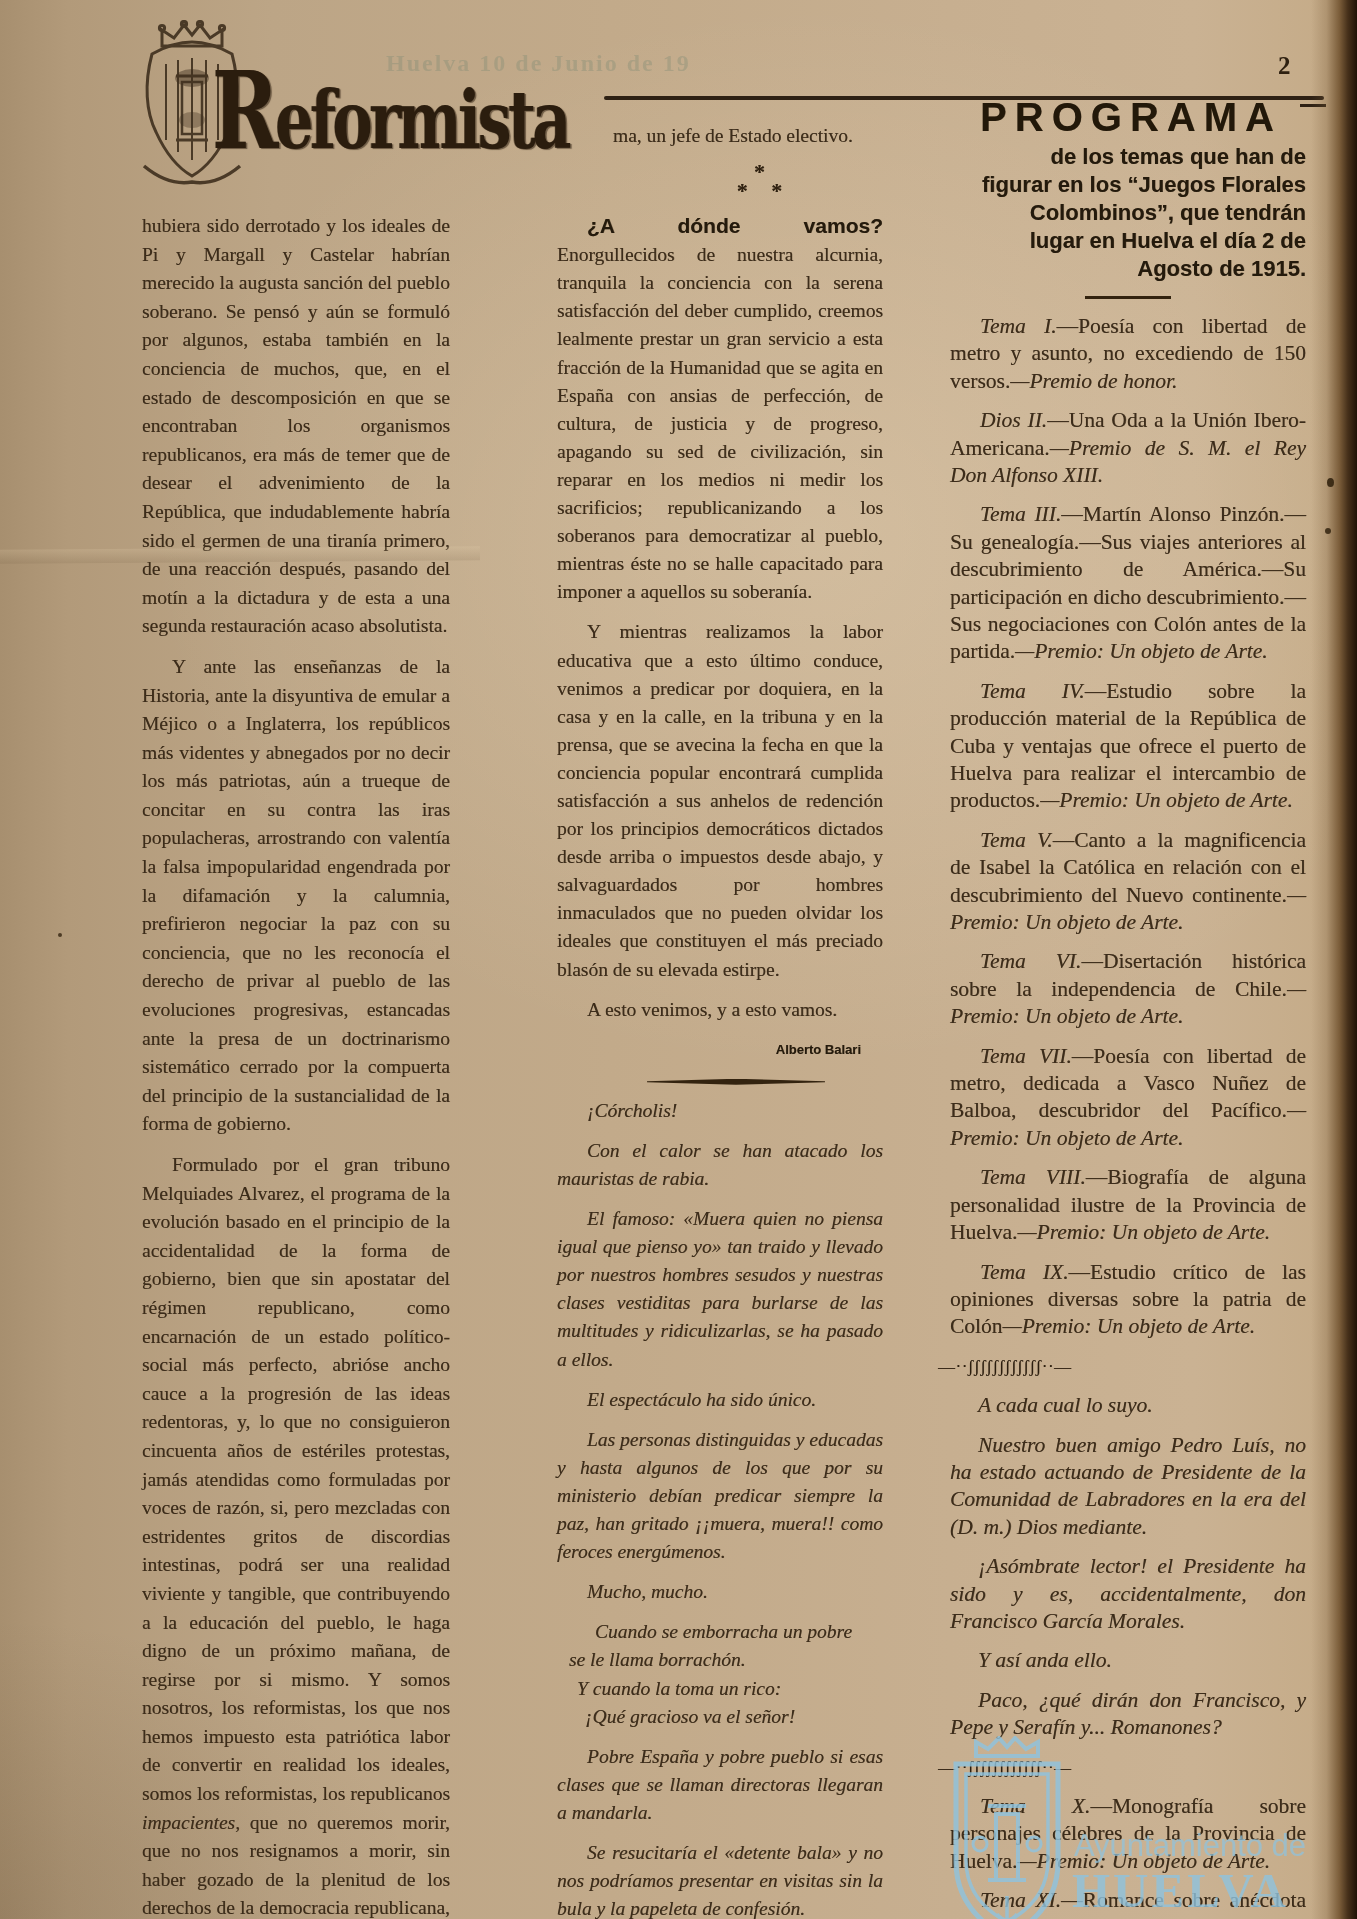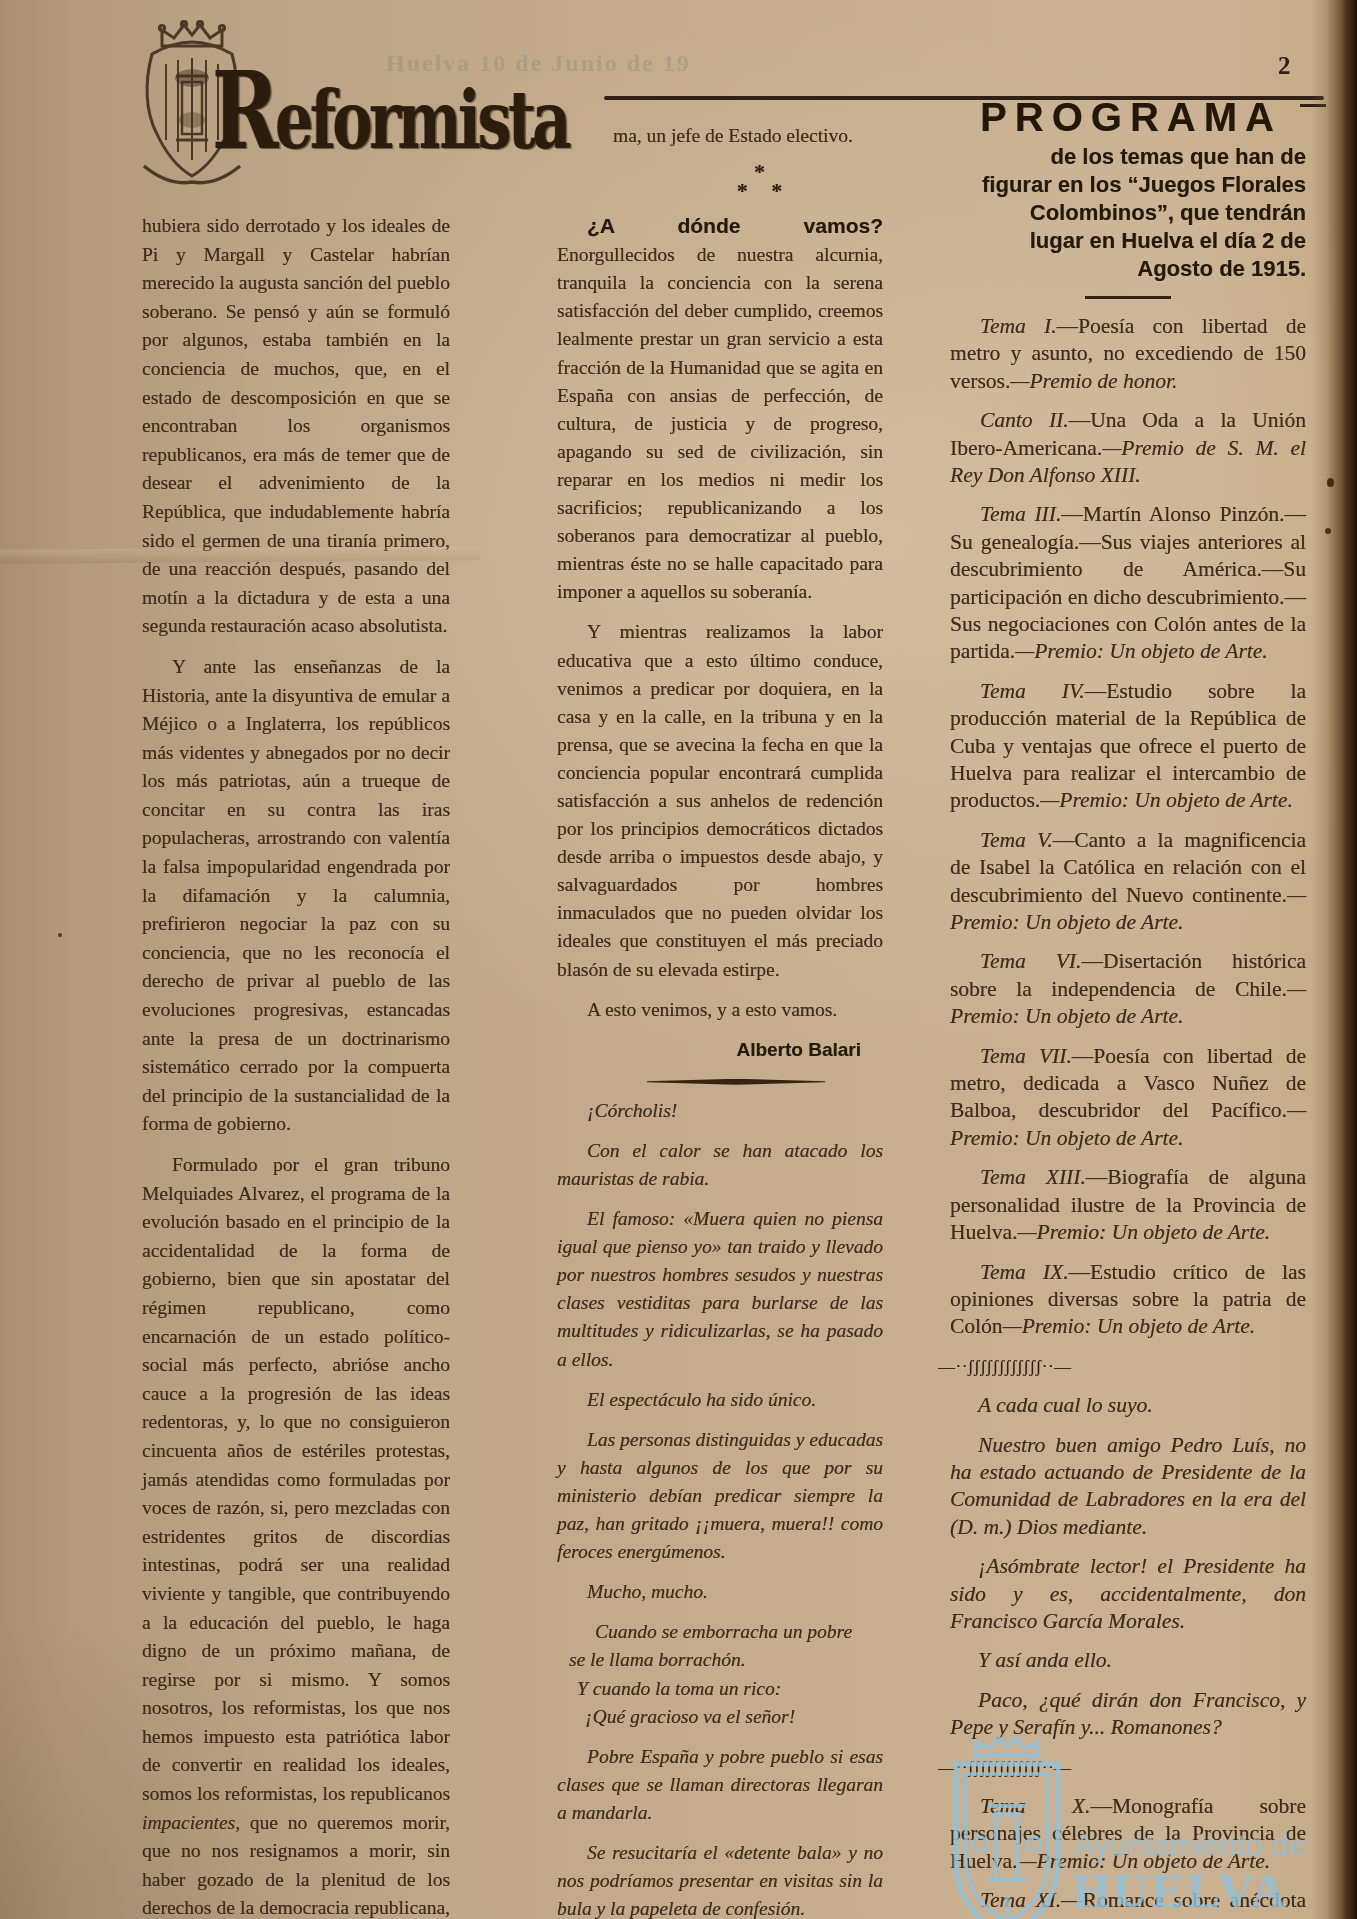--- a/index.html
+++ b/index.html
@@ -42,21 +42,21 @@
   .col p.noindent { text-indent:0; }
   .col1 { left:130px; top:200px; width:332px; font-size:19.5px; line-height:28.6px; }
   .col2 { left:545px; top:110px; width:350px; font-size:19.5px; line-height:28.1px; }
   .col3 { left:938px; top:104px; width:380px; font-size:21.5px; line-height:27.4px; }
 
   .cont { text-indent:56px !important; }
   .stars { text-align:center; transform:translateX(44px); font-size:22px; line-height:19px;
     margin:9px 0 12px; letter-spacing:9px; font-weight:bold; color:#2e2010; }
   .leadin { font-family:"Liberation Sans", sans-serif; font-weight:bold; font-size:21px; color:#241a0c; }
   .sig { text-align:right; padding-right:34px; font-family:"Liberation Sans", sans-serif;
-    font-weight:bold; font-size:19px; margin-top:5px; color:#241a0c; }
+    font-weight:bold; font-size:13px; margin-top:5px; color:#241a0c; }
   .swell { width:178px; height:6px; margin:15px 0 11px 102px; background:#33230f;
     clip-path:polygon(0 42%,50% 0,100% 42%,100% 58%,50% 100%,0 58%); }
   .satire { font-style:italic; }
   .verse { margin-top:9px; }
   .verse div { text-align:left; }
   .v0 { padding-left:50px; } .v1 { padding-left:24px; } .v2 { padding-left:32px; } .v3 { padding-left:40px; }
   .orn { margin:34px 0 0 152px; color:#2b1d0e; font-size:19px; letter-spacing:4px; text-align:left; }
   .orn .mid { font-size:23px; position:relative; top:1px; }
 
   .c3header { font-family:"Liberation Sans", sans-serif; font-weight:bold; font-size:40px;
@@ -144,27 +144,27 @@
     </div>
     <div class="orn"><span>►</span><span class="mid">◆</span><span>◄</span></div>
   </div>
 
   <div class="col col3">
     <div class="c3header">PROGRAMA</div>
     <p class="c3subhead noindent">de los temas que han de figurar en los “Juegos Florales Colombinos”, que tendrán lugar en Huelva el día 2 de Agosto de 1915.</p>
     <div class="srule"></div>
 
     <p class="tema"><span class="lbl">Tema I.</span><span>—Poesía con libertad de metro y asunto, no excediendo de 150 versos.</span><span class="premio">—Premio de honor.</span></p>
-    <p class="tema"><span class="lbl">Canto II.</span><span>—Una Oda a la Unión Ibero-Americana.</span><span class="premio">—Premio de S. M. el Rey Don Alfonso XIII.</span></p>
+    <p class="tema"><span class="lbl">Dios II.</span><span>—Una Oda a la Unión Ibero-Americana.</span><span class="premio">—Premio de S. M. el Rey Don Alfonso XIII.</span></p>
     <p class="tema"><span class="lbl">Tema III.</span><span>—Martín Alonso Pinzón.—Su genealogía.—Sus viajes anteriores al descubrimiento de América.—Su participación en dicho descubrimiento.—Sus negociaciones con Colón antes de la partida.</span><span class="premio">—Premio: Un objeto de Arte.</span></p>
     <p class="tema"><span class="lbl">Tema IV.</span><span>—Estudio sobre la producción material de la República de Cuba y ventajas que ofrece el puerto de Huelva para realizar el intercambio de productos.</span><span class="premio">—Premio: Un objeto de Arte.</span></p>
     <p class="tema"><span class="lbl">Tema V.</span><span>—Canto a la magnificencia de Isabel la Católica en relación con el descubrimiento del Nuevo continente.</span><span class="premio">—Premio: Un objeto de Arte.</span></p>
     <p class="tema"><span class="lbl">Tema VI.</span><span>—Disertación histórica sobre la independencia de Chile.</span><span class="premio">—Premio: Un objeto de Arte.</span></p>
     <p class="tema"><span class="lbl">Tema VII.</span><span>—Poesía con libertad de metro, dedicada a Vasco Nuñez de Balboa, descubridor del Pacífico.</span><span class="premio">—Premio: Un objeto de Arte.</span></p>
-    <p class="tema"><span class="lbl">Tema XIII.</span><span>—Biografía de alguna personalidad ilustre de la Provincia de Huelva.</span><span class="premio">—Premio: Un objeto de Arte.</span></p>
+    <p class="tema"><span class="lbl">Tema VIII.</span><span>—Biografía de alguna personalidad ilustre de la Provincia de Huelva.</span><span class="premio">—Premio: Un objeto de Arte.</span></p>
     <p class="tema"><span class="lbl">Tema IX.</span><span>—Estudio crítico de las opiniones diversas sobre la patria de Colón</span><span class="premio">—Premio: Un objeto de Arte.</span></p>
 
     <div class="sdiv">—··ʃʃʃʃʃʃʃʃʃʃʃʃ··—</div>
 
     <div class="note">
       <p>A cada cual lo suyo.</p>
       <p>Nuestro buen amigo Pedro Luís, no ha estado actuando de Presidente de la Comunidad de Labradores en la era del (D. m.) Dios mediante.</p>
       <p>¡Asómbrate lector! el Presidente ha sido y es, accidentalmente, don Francisco García Morales.</p>
       <p>Y así anda ello.</p>
       <p>Paco, ¿qué dirán don Francisco, y Pepe y Serafín y... Romanones?</p>

